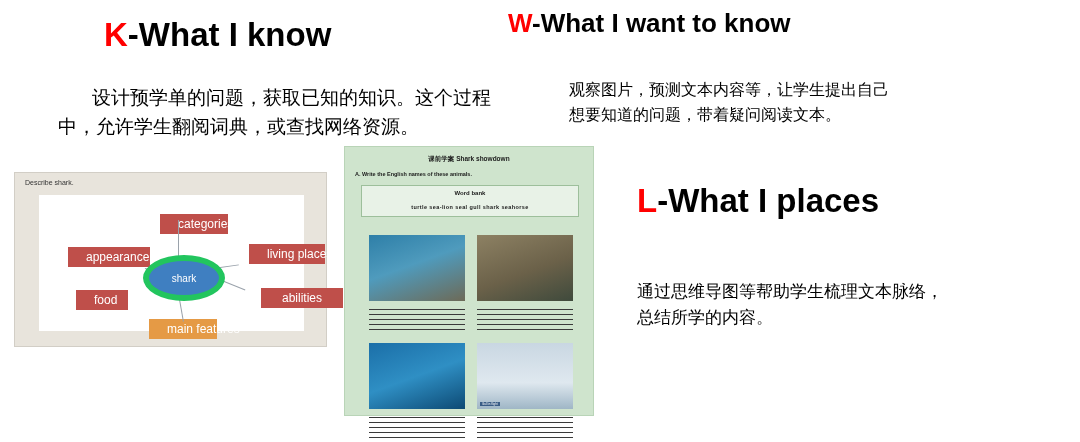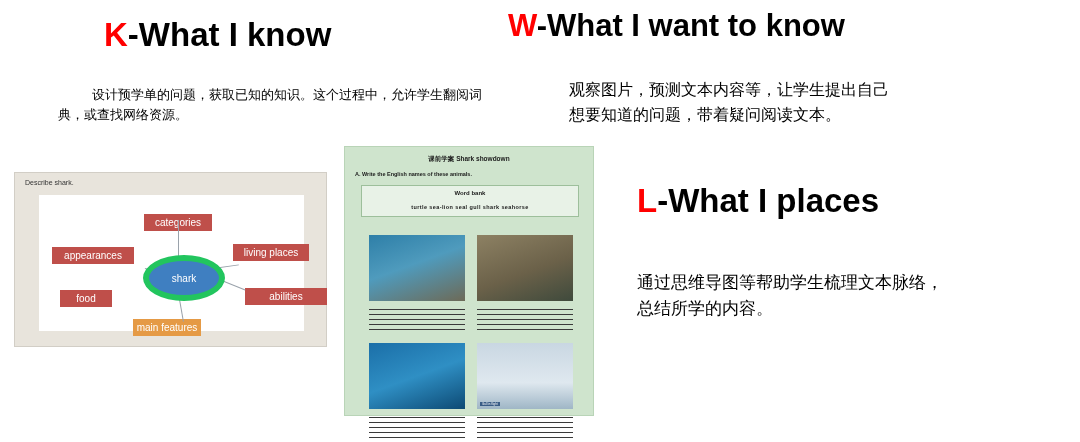--- a/index.html
+++ b/index.html
@@ -33,53 +33,53 @@
 
   #heading-k {
     left: 72px;
     top: 16px;
     font-size: 33px;
     margin-left: 32px;
   }
   #heading-w {
     left: 508px;
     top: 8px;
-    font-size: 31px;
+    font-size: 26px;
   }
   #heading-l {
     left: 637px;
     top: 182px;
     font-size: 33px;
   }
 
   
   .cn-text {
     position: absolute;
     color: #000000;
     line-height: 1.55;
     white-space: pre-line;
   }
   #text-k {
     left: 58px;
     top: 85px;
     width: 440px;
-    font-family: Liberation Serif, serif;
-    font-size: 13px;
+    font-family: Liberation Mono, monospace;
+    font-size: 19px;
     text-indent: 34px;
   }
   #text-w {
     left: 553px;
     top: 78px;
     width: 440px;
     font-size: 16px;
     margin-left: 16px;
   }
   #text-l {
     left: 637px;
-    top: 270px;
+    top: 279px;
     width: 400px;
     font-size: 17px;
     font-family: Liberation Serif, serif;
   }
 
   
   #mindmap-image {
     position: absolute;
     left: 14px;
     top: 172px;
@@ -101,25 +101,26 @@
     position: absolute;
     left: 10px;
     top: 6px;
     font-size: 7px;
     color: #333333;
   }
   .mm-node {
     position: absolute;
     background: #bf4f4a;
     color: #ffffff;
-    font-size: 10px;
+    font-size: 12px;
     text-align: center;
-    padding: 3px 0;
+    padding: 3px 18px;
     box-sizing: border-box;
     white-space: nowrap;
+    margin-left: 16px;
   }
   .mm-node.orange {
     background: #e59a45;
   }
   #mm-center {
     position: absolute;
     left: 143px;
     top: 255px;
     width: 70px;
     height: 34px;

